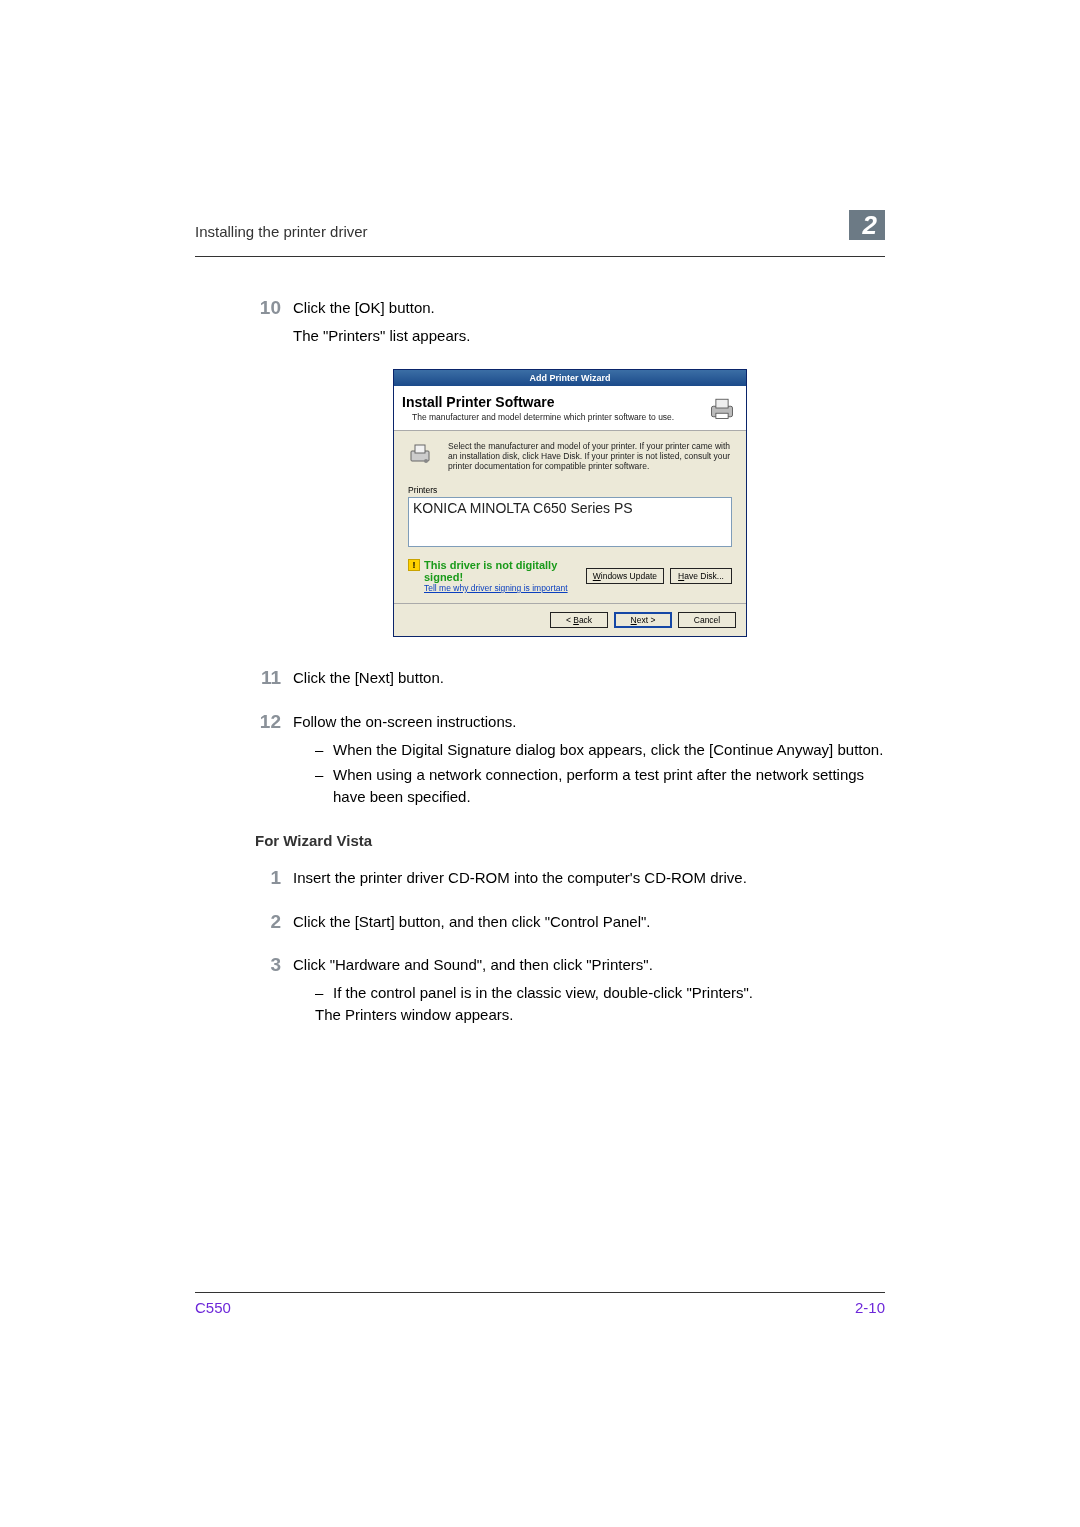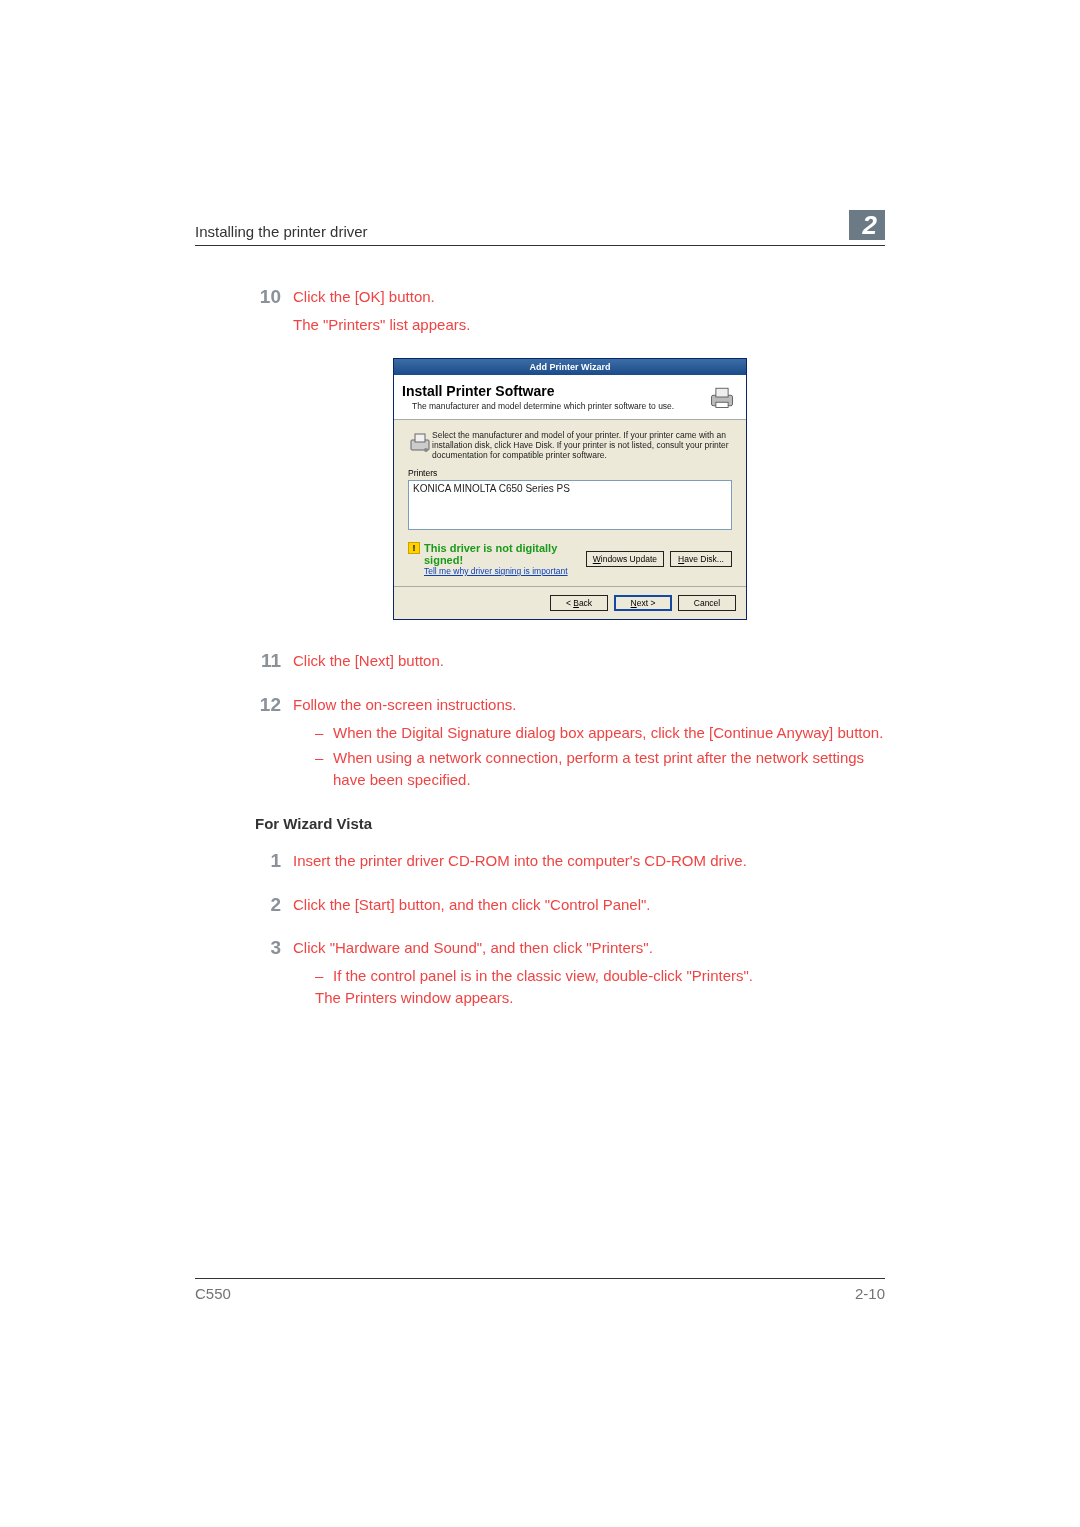--- a/index.html
+++ b/index.html
@@ -11,21 +11,21 @@
       position: relative;
     }
     .page {
       padding: 210px 195px 0 195px;
     }
     .header-line {
       border-bottom: 1px solid #333;
       display: flex;
       justify-content: space-between;
       align-items: flex-end;
-      padding-bottom: 5px;
+      padding-bottom: 16px;
     }
     .header-title {
       font-size: 15px;
       color: #333;
     }
     .chapter-box {
       background: #6c7a85;
       color: #fff;
       font-size: 26px;
       font-weight: bold;
@@ -45,21 +45,21 @@
       font-size: 19px;
       font-weight: bold;
       color: #8a9199;
       width: 38px;
       flex-shrink: 0;
       text-align: right;
       padding-right: 12px;
     }
     .step-body {
       font-size: 15px;
-      color: #ef4444;
+      color: #000000;
       line-height: 1.45;
       flex: 1;
     }
     .step-body p { margin-bottom: 6px; }
     .sub-item {
       display: flex;
       padding-left: 22px;
       margin-top: 4px;
     }
     .sub-dash { width: 18px; flex-shrink: 0; }
@@ -102,30 +102,30 @@
       align-items: center;
     }
     .wizard-head-text .wt { font-weight: bold; font-size: 14px; margin-bottom: 2px;}
     .wizard-head-text .wd { font-size: 8.5px; padding-left: 10px; color: #222;}
     .wizard-printer-icon {
       width: 32px; height: 32px; flex-shrink:0;
       display:flex; align-items:center; justify-content:center;
     }
     .wizard-printer-icon svg { width:28px; height:28px;}
     .wizard-body { padding: 10px 14px; }
-    .wizard-instr { display:flex; gap:0; margin-bottom:8px;}
+    .wizard-instr { display:flex; gap:16px; margin-bottom:14px;}
     .wizard-instr-icon {
       width: 24px; height:24px; flex-shrink:0;
       display:flex; align-items:center; justify-content:center;
     }
     .wizard-instr-text { font-size:8.5px; color:#222; line-height:1.2;}
     .wizard-printers-label { font-size:8.5px; margin-bottom:2px;}
     .wizard-list {
       border:1px solid #7f9db9; background:#fff;
-      height:50px; padding:2px 4px; font-size:10px; color:#222;
+      height:50px; padding:2px 4px; font-size:14px; color:#222;
     }
     .wizard-sign-row {
       display:flex; justify-content:space-between; align-items:center;
       margin-top:12px; gap:6px;
     }
     .wizard-sign-left { display:flex; align-items:flex-start; gap:4px; }
     .warn-icon {
       width:12px; height:12px; background:#ffd200; border:1px solid #c9a300;
       display:flex; align-items:center; justify-content:center;
       font-weight:bold; font-size:9px; color:#000; flex-shrink:0;
@@ -139,24 +139,24 @@
     .wizard-footer {
       border-top:1px solid #aaa; padding:8px 10px;
       display:flex; justify-content:flex-end; gap:6px;
     }
     .wizard-footer .wizard-btn { min-width:58px; }
     .wizard-btn.focused { border:2px solid #1547a5; padding:1px 5px; }
 
     .footer {
       position: absolute;
       left: 195px; right: 195px;
-      bottom: 225px;
+      bottom: 211px;
       border-top: 1px solid #333;
       display:flex; justify-content:space-between;
-      padding-top:6px; font-size:15px; color:#737373;
+      padding-top:6px; font-size:15px; color:#6d28d9;
     }
     .underline-letter { text-decoration: underline; }
   </style>
 </head>
 <body>
 
 <div class="page">
   <div class="header-line">
     <span class="header-title">Installing the printer driver</span>
     <span class="chapter-box">2</span>

